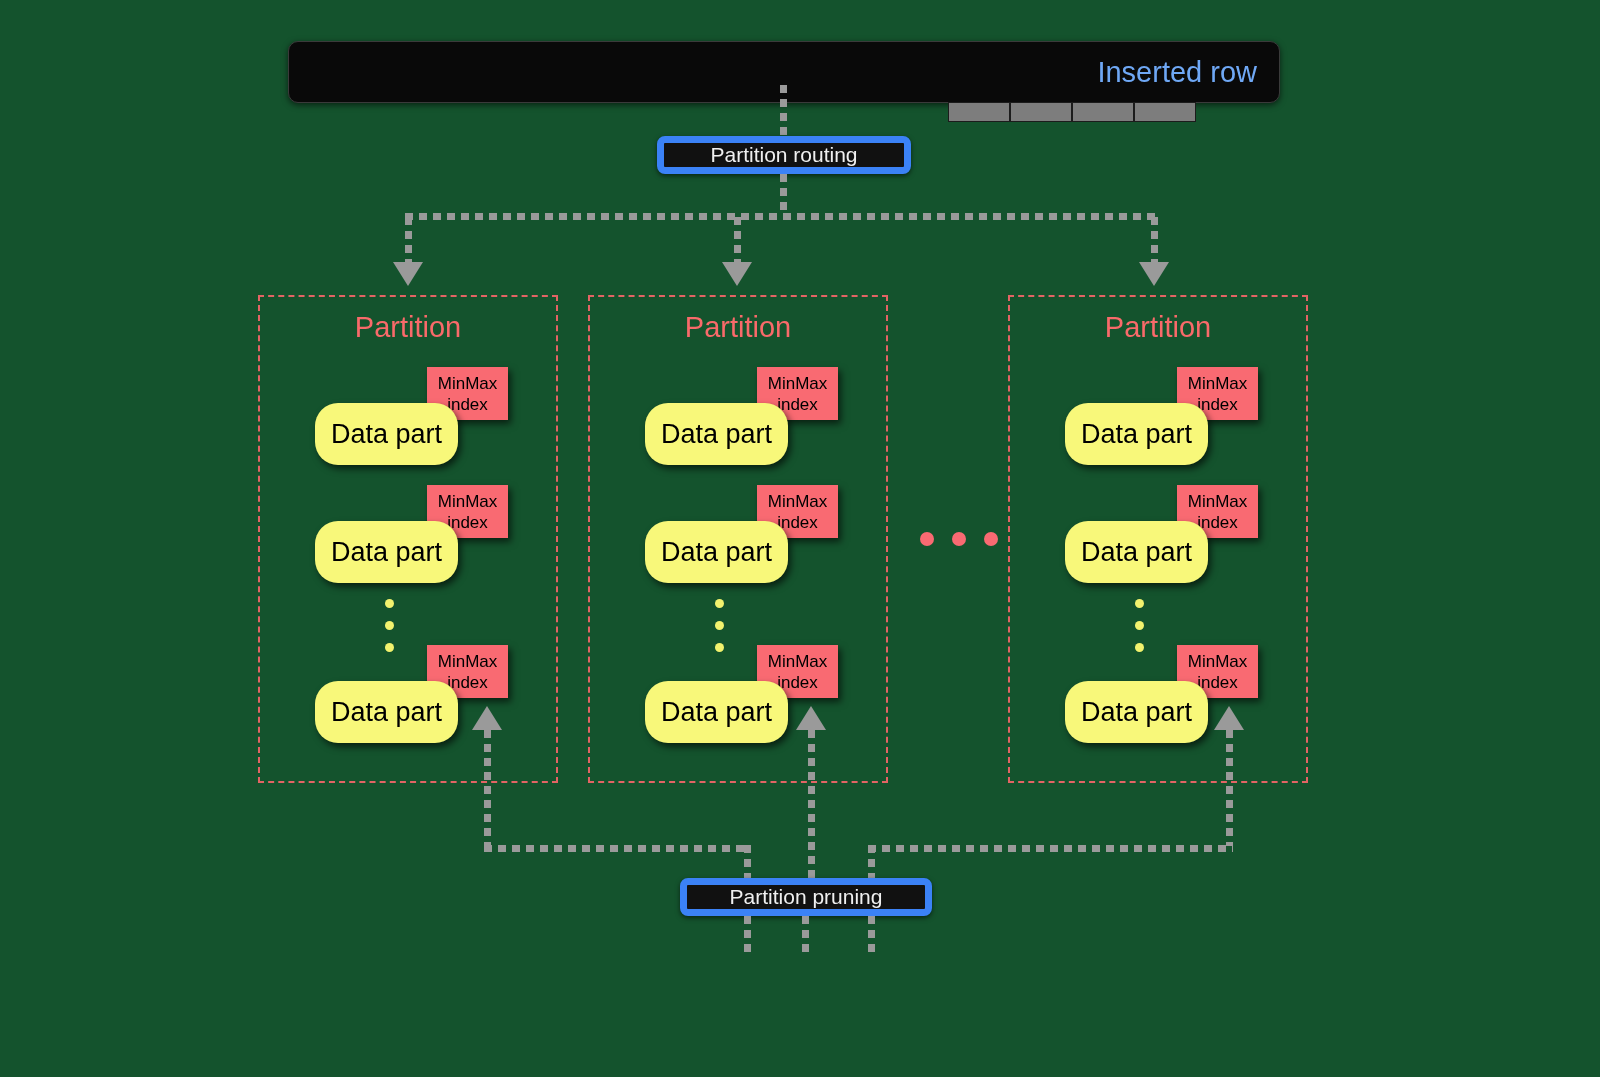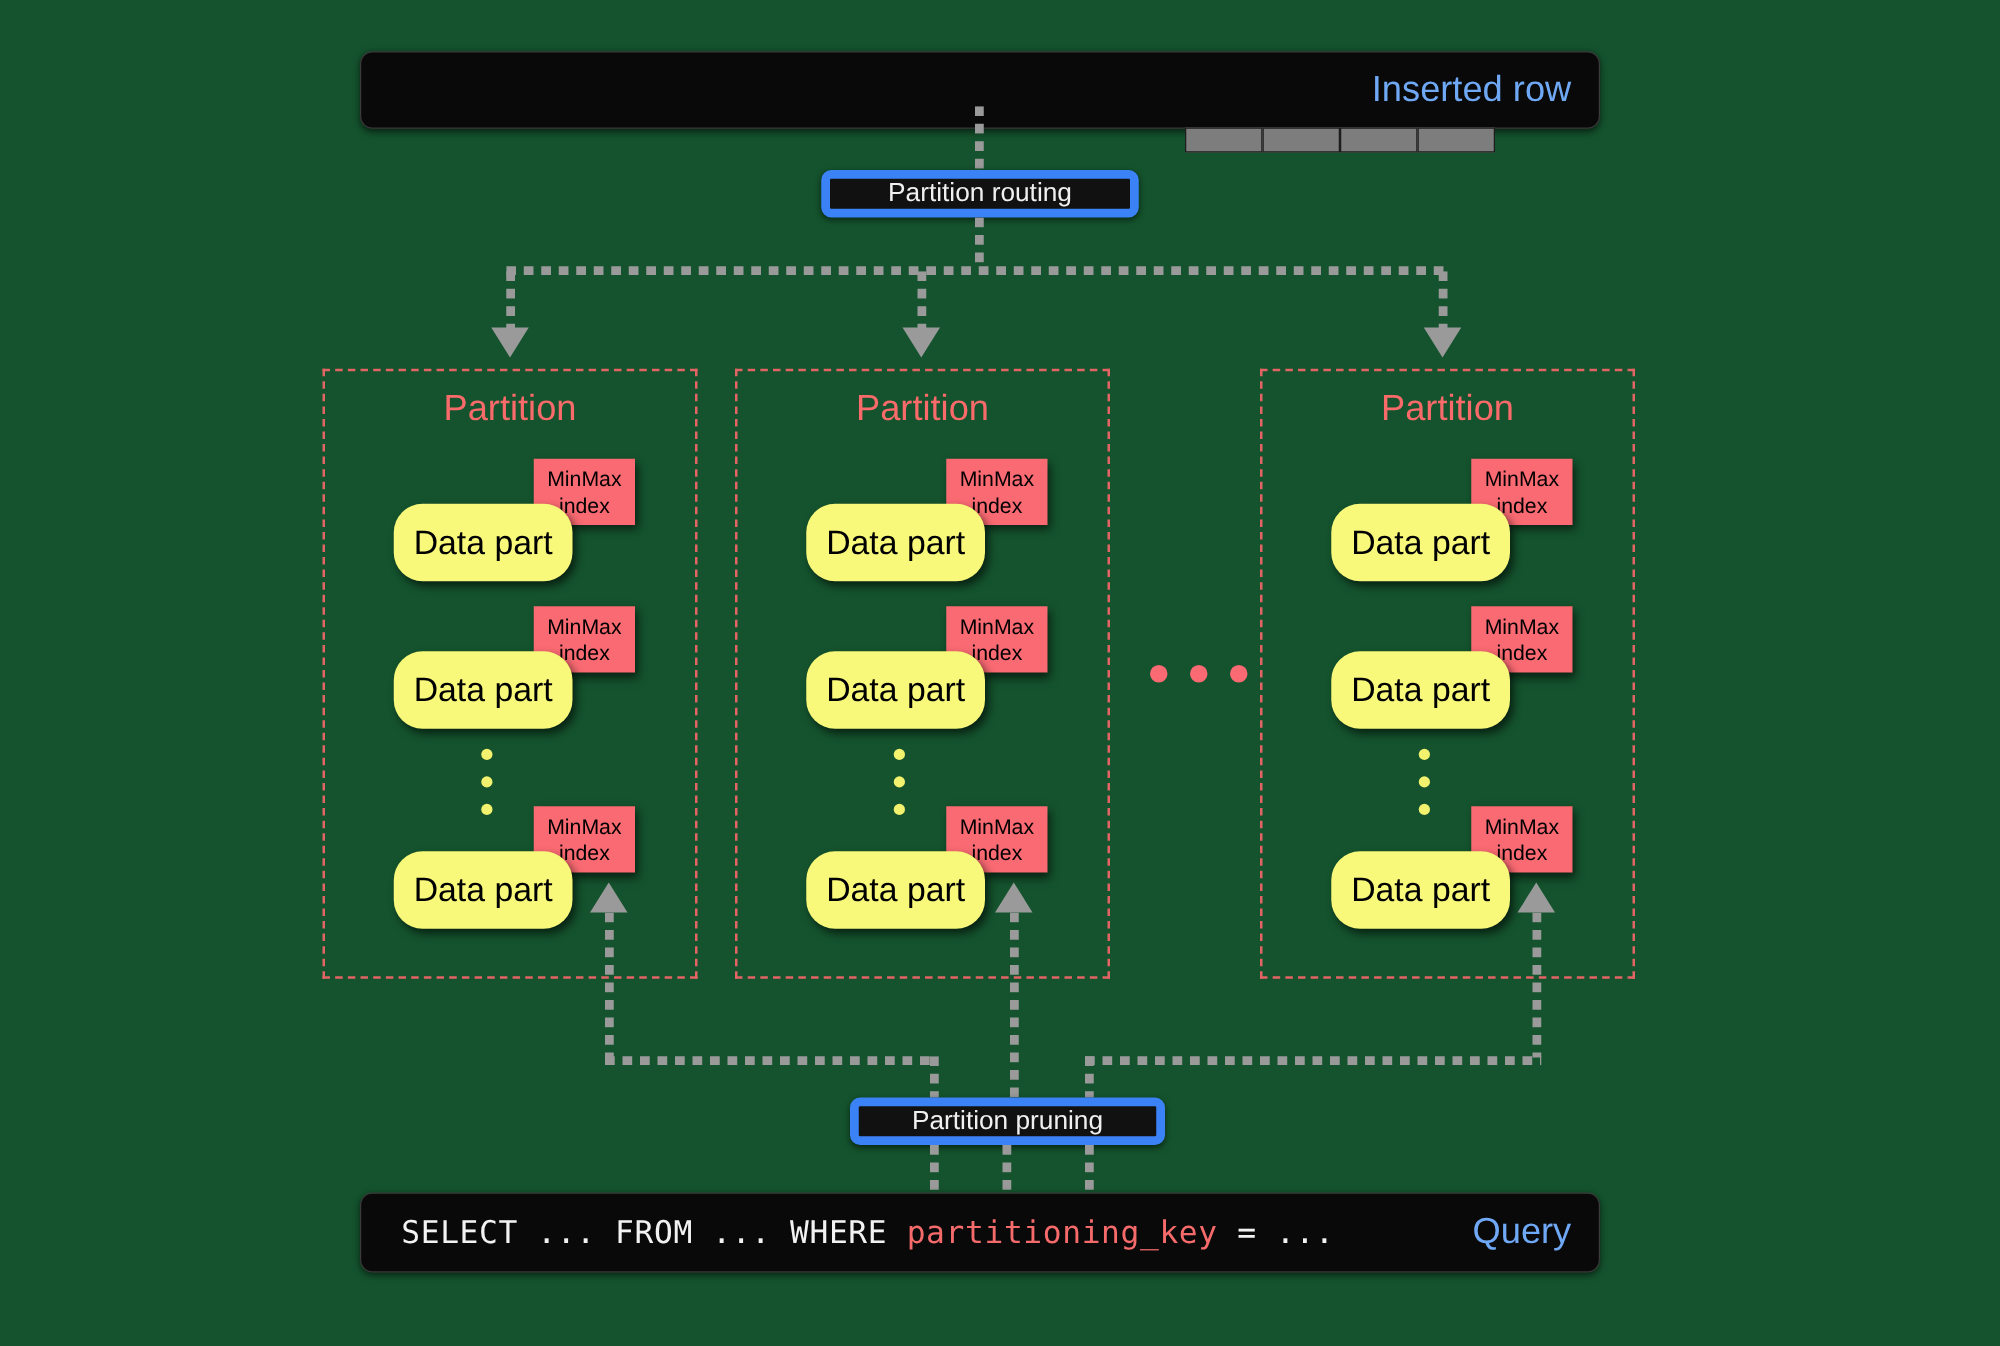--- a/index.html
+++ b/index.html
@@ -370,18 +370,14 @@
   <div class="vline" style="left:868px; top:845px; height:33px;"></div>
 
   <div class="pill" id="partition-pruning-box">
     <span>Partition pruning</span>
   </div>
 
   <div class="vline" style="left:744px; top:916px; height:38px;"></div>
   <div class="vline" style="left:802px; top:916px; height:38px;"></div>
   <div class="vline" style="left:868px; top:916px; height:38px;"></div>
 
-  <div class="bar" id="query-bar">
-    <div id="query-text"><span class="kw">SELECT ... FROM ... WHERE </span><span class="col">partitioning_key</span><span class="kw"> = ...</span></div>
-    <div class="bar-label">Query</div>
-  </div>
 
 </div>
 
 </body></html>

